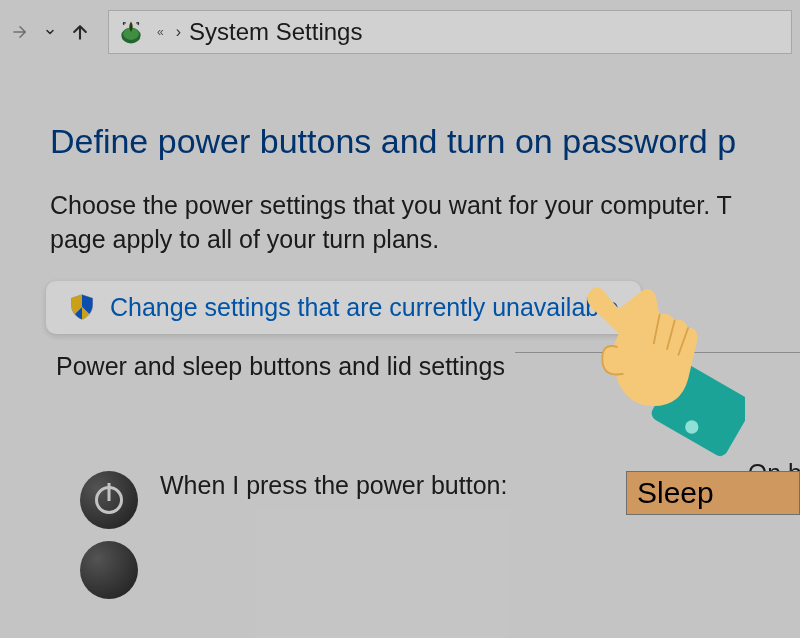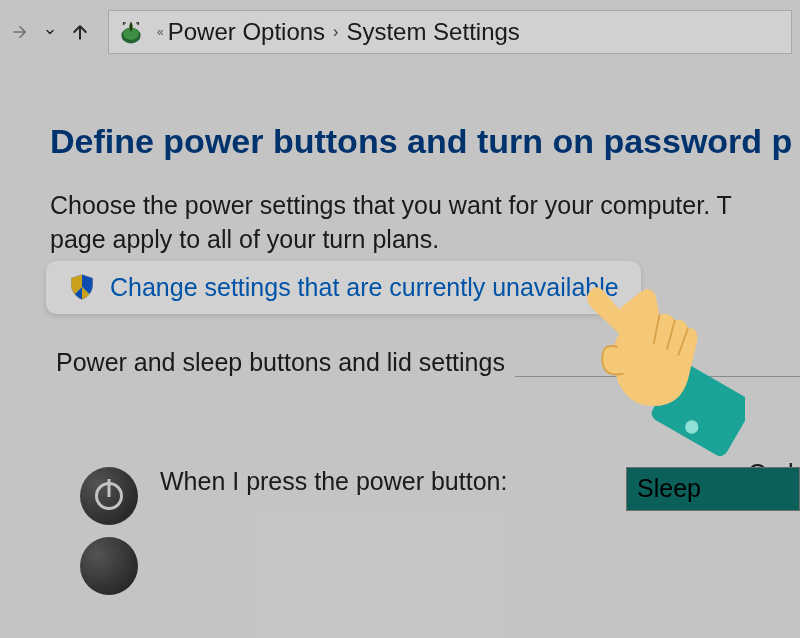--- a/index.html
+++ b/index.html
@@ -73,29 +73,29 @@
       color: #222;
     }
     .content {
       padding: 60px 0 0 50px;
       position: relative;
       z-index: 1;
     }
     .page-title {
       color: #003d85;
       font-size: 34px;
-      font-weight: 700;
+      font-weight: 400;
       margin-bottom: 28px;
       white-space: nowrap;
     }
     .description {
       font-size: 25px;
       color: #222;
       line-height: 1.35;
-      margin-bottom: 4px;
+      margin-bottom: 24px;
       padding-right: 21px;
     }
     .highlight-row {
       position: relative;
       z-index: 10;
       background: #fff;
       border-radius: 10px;
       padding: 12px 22px;
       display: inline-flex;
       align-items: center;
@@ -107,22 +107,22 @@
       width: 28px;
       height: 28px;
       flex-shrink: 0;
     }
     .link-text {
       color: #0066cc;
       font-size: 25px;
     }
     .section-divider {
       display: flex;
-      align-items: flex-end;
-      margin-top: 34px;
+      align-items: flex-start;
+      margin-top: 18px;
       gap: 10px;
     }
     .section-label {
       font-size: 25px;
       color: #222;
       padding-left: 6px;
     }
     .section-line {
       flex: 1;
       height: 1px;
@@ -165,23 +165,23 @@
       font-size: 25px;
       color: #222;
     }
     .dropdown {
       position: absolute;
       left: 576px;
       top: 0;
       right: 0;
       height: 44px;
       border: 1px solid #888;
-      background: #0f766e;
+      background: #fdba74;
       padding: 4px 10px;
-      font-size: 25px;
+      font-size: 30px;
       display: flex;
       align-items: center;
     }
     .controls-wrap { position: relative; margin-top: 90px; }
     .controls-inner { display: flex; align-items: flex-start; margin-left: 30px; gap: 22px; }
     .secondary-icon {
       position: absolute;
       left: 30px;
       bottom: -70px;
       width: 58px;
@@ -223,21 +223,20 @@
     <span class="cp-icon">
       <svg viewBox="0 0 32 32" width="28" height="28">
         <ellipse cx="16" cy="20" rx="11" ry="9" fill="#2d7a3f"></ellipse>
         <ellipse cx="16" cy="18" rx="9" ry="7" fill="#4caf50"></ellipse>
         <path d="M16 4 Q12 10 16 16 Q20 10 16 4" fill="#2d5016"></path>
         <path d="M8 8 Q6 4 10 6" stroke="#333" stroke-width="1.5" fill="none"></path>
         <path d="M24 8 Q26 4 22 6" stroke="#333" stroke-width="1.5" fill="none"></path>
       </svg>
     </span>
     <span class="bc-sep">«</span>
-    <span class="bc-text">Power Options</span>
     <span class="bc-chev">›</span>
     <span class="bc-text">System Settings</span>
   </div>
 </div>
 
 <div class="content">
   <h1 class="page-title">Define power buttons and turn on password p</h1>
   <p class="description">
     <span>Choose the power settings that you want for your computer. T</span><br>
     <span>page apply to all of your turn plans.</span>

